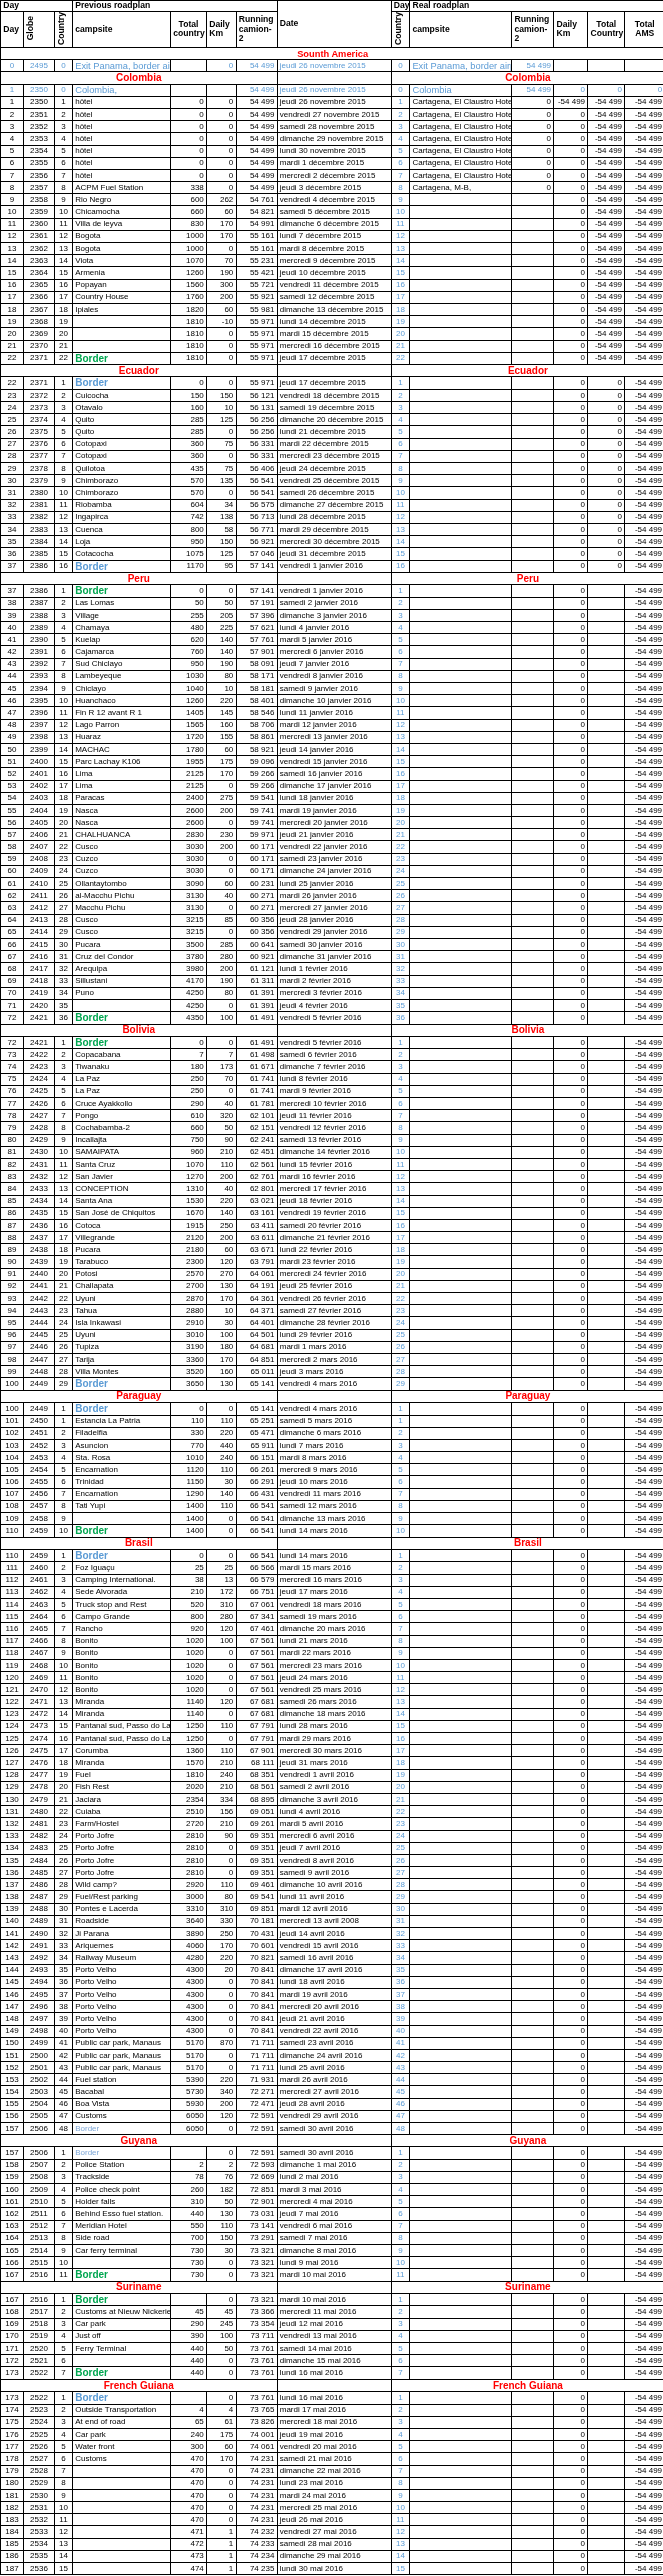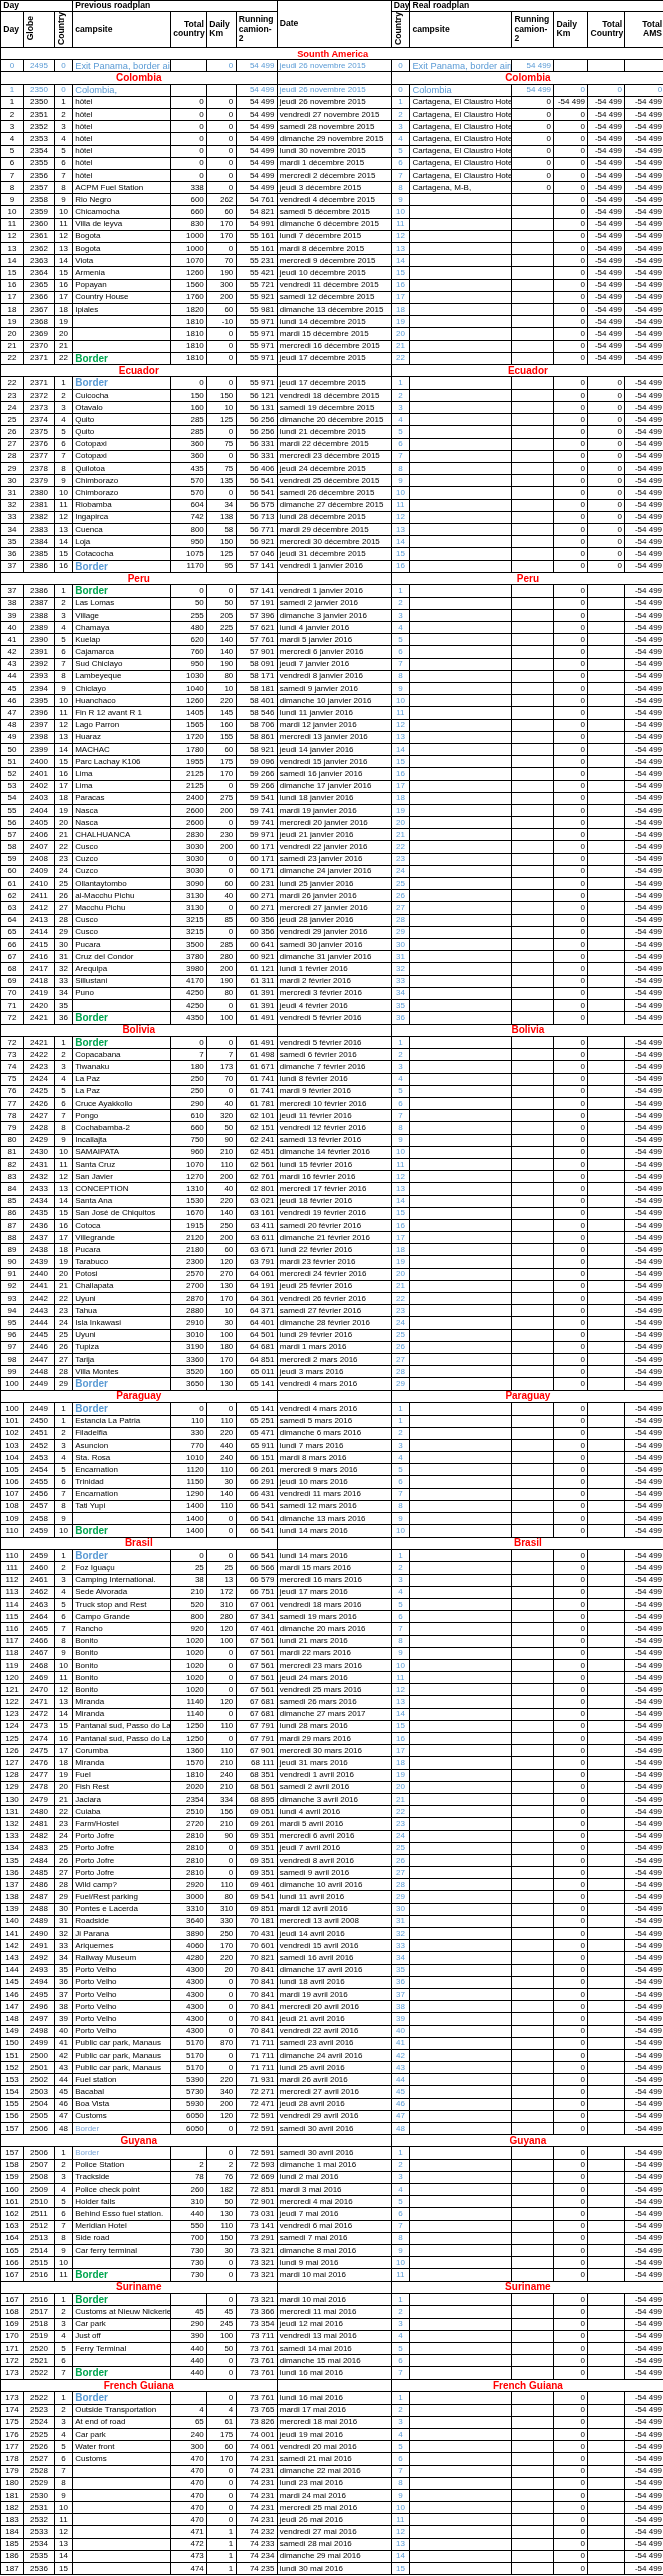--- a/index.html
+++ b/index.html
@@ -3,21 +3,21 @@
 <meta charset="utf-8">
 <style>
   html,body{margin:0;padding:0;background:#fff}
   .sheet{width:664px;font-family:"Liberation Sans",sans-serif;color:#000}
   table{border-collapse:collapse;table-layout:fixed;width:664px;border:1.4px solid #000}
   th,td{border:0.7px solid #000;overflow:hidden;white-space:nowrap;font-size:8px;height:12.2px;line-height:10px;padding:0 2.2px;box-sizing:border-box;vertical-align:middle}
   th{font-weight:bold;font-size:8.6px;white-space:normal;line-height:9.3px;text-align:left;border-width:1.4px}
   thead tr.grp th{height:10.8px}
   thead tr.main-h th{height:33px}
   .vtext{writing-mode:vertical-rl;transform:rotate(180deg);display:inline-block;font-size:8.6px}
-  .thr{text-align:right}
+  .thr{text-align:center}
   td.c{text-align:center}
   td.r{text-align:right}
   td.l{text-align:left}
   td.rday{text-align:center;color:#5b9bd5}
   td.date{text-align:left}
   tr.intro td{color:#5b9bd5}
   tr.intro td.camp,tr.intro td.rcamp{font-size:9.3px}
   td.camp.bG{color:#00a650;font-size:10px;font-weight:bold;line-height:11.5px}
   td.camp.bB{color:#5b9bd5;font-size:10px;font-weight:bold;line-height:11.5px}
   td.camp.sB{color:#7fa8d8;font-size:8px}
@@ -2170,21 +2170,21 @@
           <td class="r">-54 499</td>
         </tr>
         <tr>
           <td class="c">123</td>
           <td class="c">2472</td>
           <td class="c">14</td>
           <td class="l camp">Miranda</td>
           <td class="r">1140</td>
           <td class="r">0</td>
           <td class="r">67 681</td>
-          <td class="l date">dimanche 27 mars 2017</td>
+          <td class="l date">dimanche 18 mars 2016</td>
           <td class="rday">14</td>
           <td class="l rcamp"></td>
           <td class="r"></td>
           <td class="r">0</td>
           <td class="r"></td>
           <td class="r">-54 499</td>
         </tr>
         <tr>
           <td class="c">124</td>
           <td class="c">2473</td>

